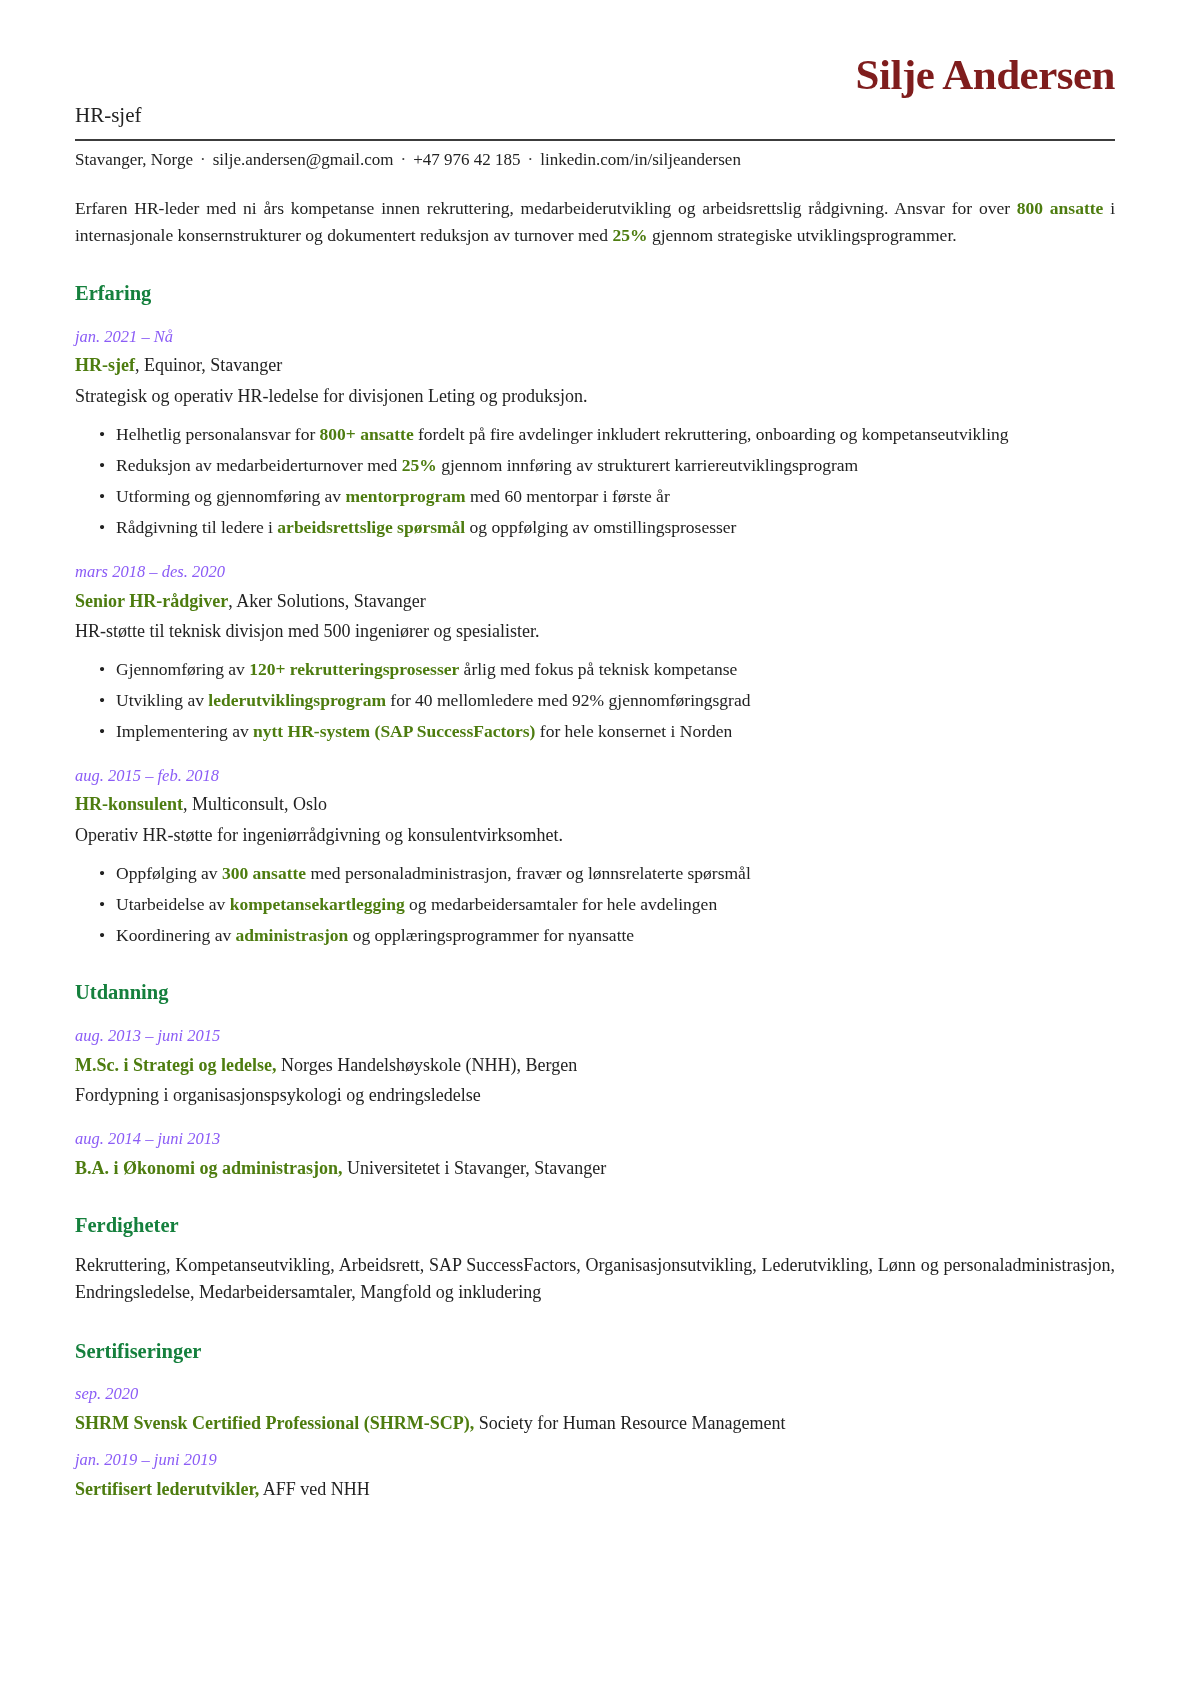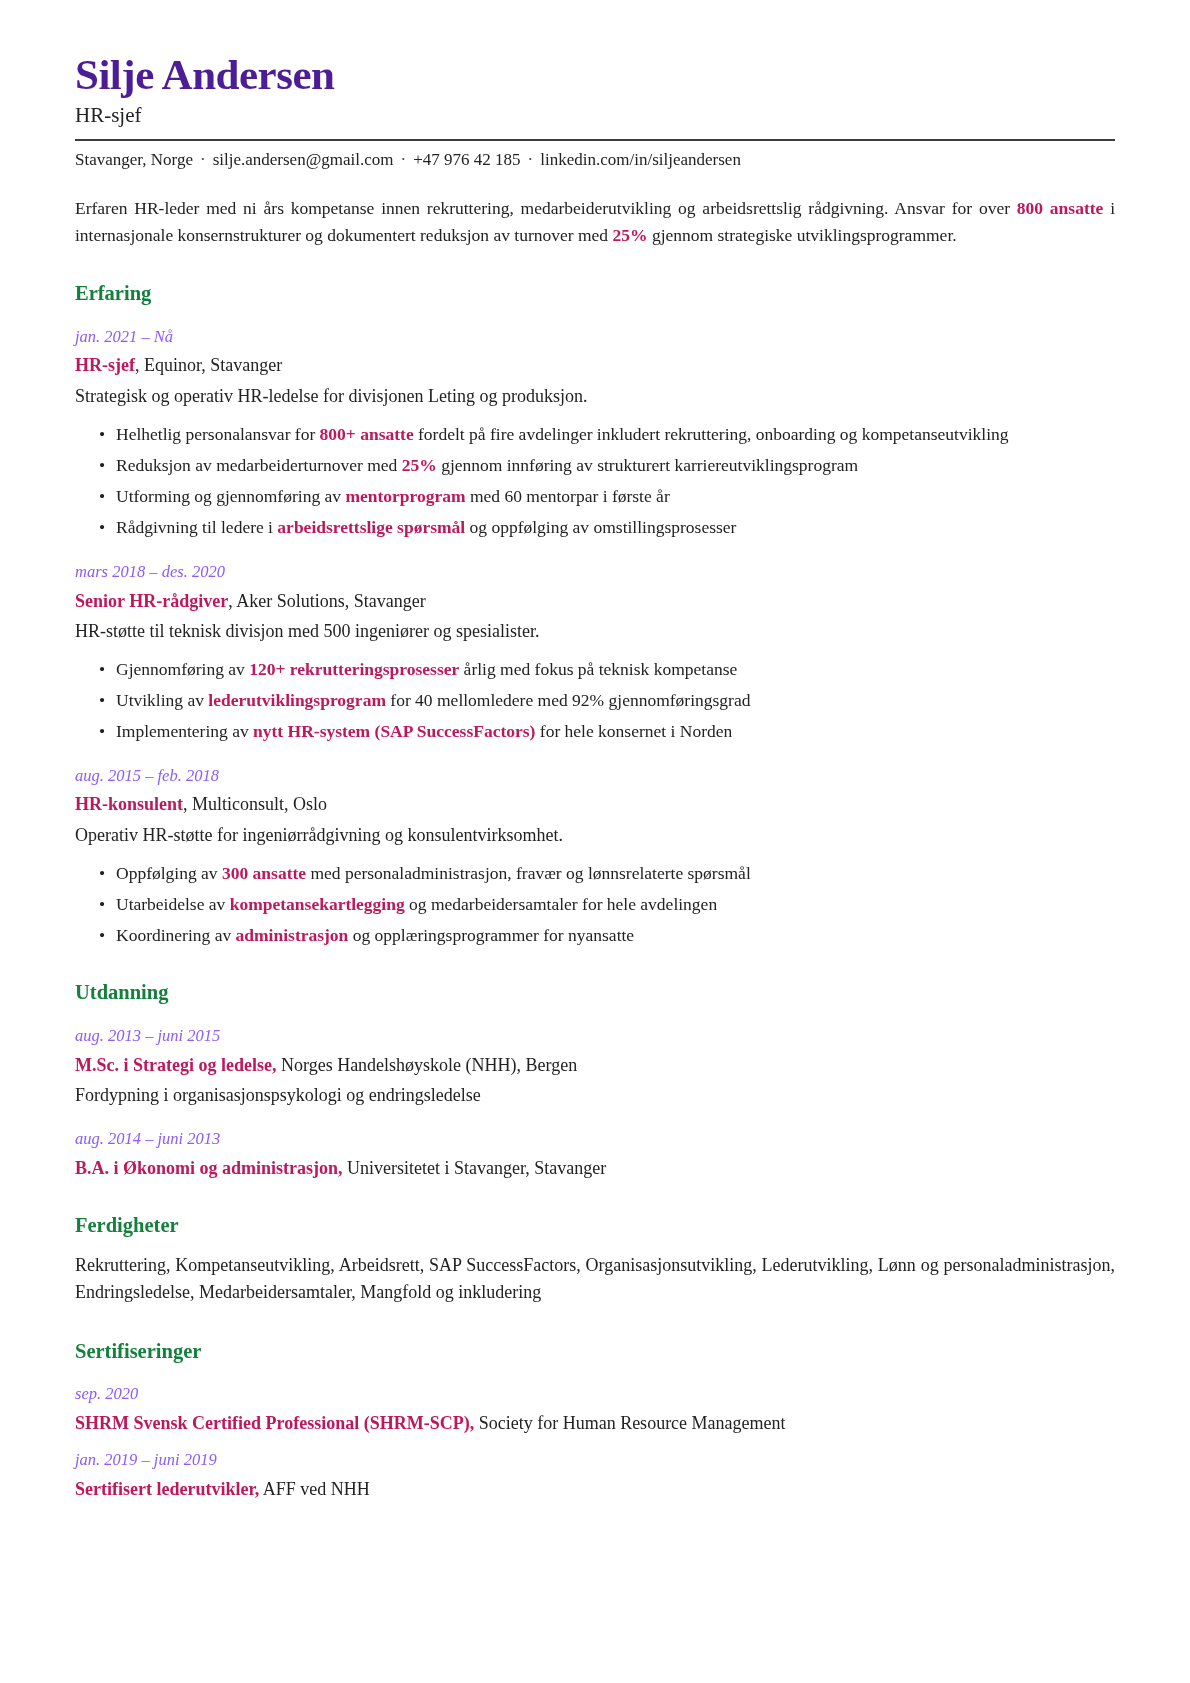--- a/index.html
+++ b/index.html
@@ -12,22 +12,23 @@
     padding: 50px 75px 40px 75px;
     font-family: "Liberation Serif", "DejaVu Serif", serif;
     color: #222222;
     overflow: hidden;
   }
   h1.name {
     margin: 0;
     font-size: 43px;
     line-height: 1.15;
     font-weight: 700;
-    color: #4c1d95;
+    color: #7f1d1d;
     letter-spacing: -0.5px;
+    text-align: right;
   }
   .subtitle {
     font-size: 21px;
     color: #222222;
     margin: 4px 0 10px 0;
     line-height: 1.2;
   }
   .rule {
     border-top: 2px solid #3c3c3c;
     height: 0;
@@ -79,21 +80,21 @@
     margin-bottom: 5px;
     text-align: justify;
   }
   ul.bullets li::before {
     content: "\2022";
     position: absolute;
     left: 0;
     top: 0;
     color: #222222;
   }
-  .b { font-weight: 700; color: #be185d; margin-top: 22px; }
+  .b { font-weight: 700; color: #4d7c0f; margin-top: 22px; }
 </style>
 </head>
 <body>
 
 <div class="page">
 
   <header>
     <h1 class="name">Silje Andersen</h1>
     <div class="subtitle">HR-sjef</div>
     <div class="rule"></div>

